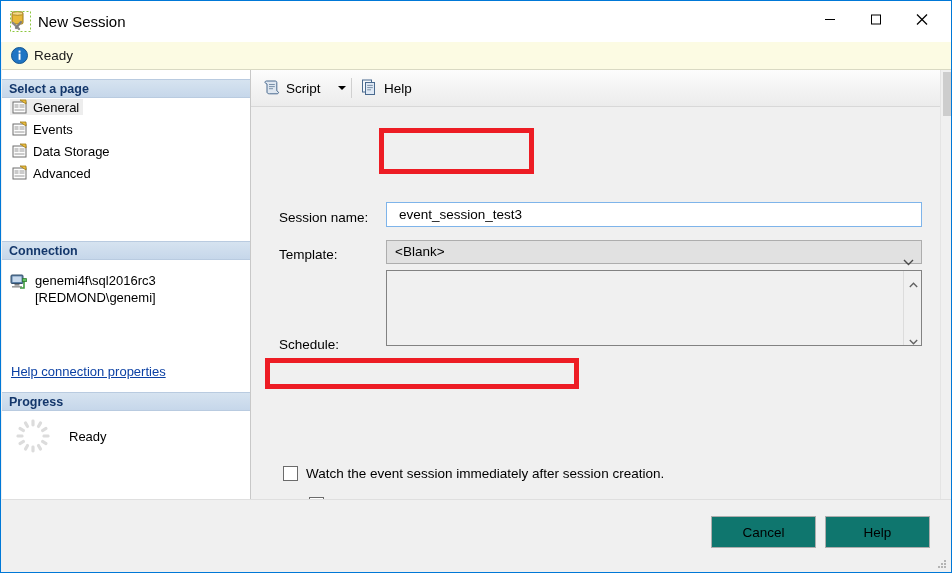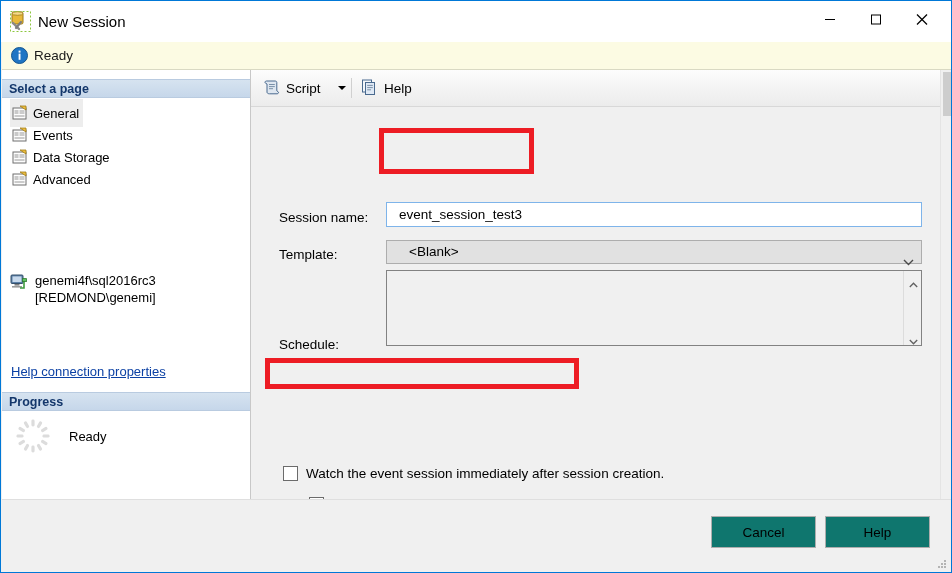--- a/index.html
+++ b/index.html
@@ -111,21 +111,21 @@
     color: #14376b;
     padding: 2px 0 0 7px;
   }
   .sh-select { top: 9px; }
   .sh-connection { top: 171px; }
   .sh-progress { top: 322px; }
 
   .page-item {
     position: absolute;
     left: 8px;
-    height: 28px;
+    height: 16px;
     display: flex;
     align-items: center;
     gap: 5px;
     padding: 0 4px 0 2px;
     cursor: default;
     white-space: nowrap;
   }
   .page-item.selected { background: #ededed; }
   .page-item .lbl { font-size: 13px; color: #000; }
 
@@ -236,21 +236,21 @@
   .template-select {
     position: absolute;
     left: 135px; top: 170px;
     width: 536px;
     height: 24px;
     box-sizing: border-box;
     border: 1px solid #adadad;
     background: #e1e1e1;
     font-size: 13.5px;
     color: #000;
-    padding-left: 22px;
+    padding-left: 8px;
     line-height: 22px;
     cursor: default;
   }
   .sel-caret {
     position: absolute;
     right: 9px; top: 10px;
     width: 9px; height: 5px;
   }
 
   .desc-box {
@@ -483,20 +483,21 @@
           <rect x="2.5" y="5" width="4" height="4" fill="#c9c9c9"></rect>
           <line x1="7.5" y1="6" x2="12.5" y2="6" stroke="#9a9a9a" stroke-width="1"></line>
           <line x1="7.5" y1="8" x2="12.5" y2="8" stroke="#9a9a9a" stroke-width="1"></line>
           <line x1="2.5" y1="11" x2="12.5" y2="11" stroke="#9a9a9a" stroke-width="1"></line>
           <path d="M8 1 L14 1 L14 5 Z" fill="#f0c040" stroke="#9c7a17" stroke-width="0.8"></path>
         </svg>
       </span>
       <span class="lbl">Advanced</span>
     </div>
 
+    <div class="section-header sh-connection">Connection</div>
 
     <div class="conn-row">
       <span class="conn-icon">
         <svg width="18" height="18" viewBox="0 0 18 18">
           <rect x="1" y="2" width="12" height="8.5" rx="1" fill="#5b7fa6" stroke="#35506b" stroke-width="1"></rect>
           <rect x="2.5" y="3.4" width="9" height="5.6" fill="#c7d9ec"></rect>
           <rect x="4.5" y="11" width="5" height="1.6" fill="#7e7e7e"></rect>
           <rect x="2" y="13" width="10" height="1.6" fill="#9a9a9a"></rect>
           <path d="M14 8 L14 15 L10 15" fill="none" stroke="#3f9b3f" stroke-width="1.6"></path>
           <rect x="12.4" y="5.6" width="4" height="3" fill="#5fc25f" stroke="#2f7a2f" stroke-width="0.8"></rect>

